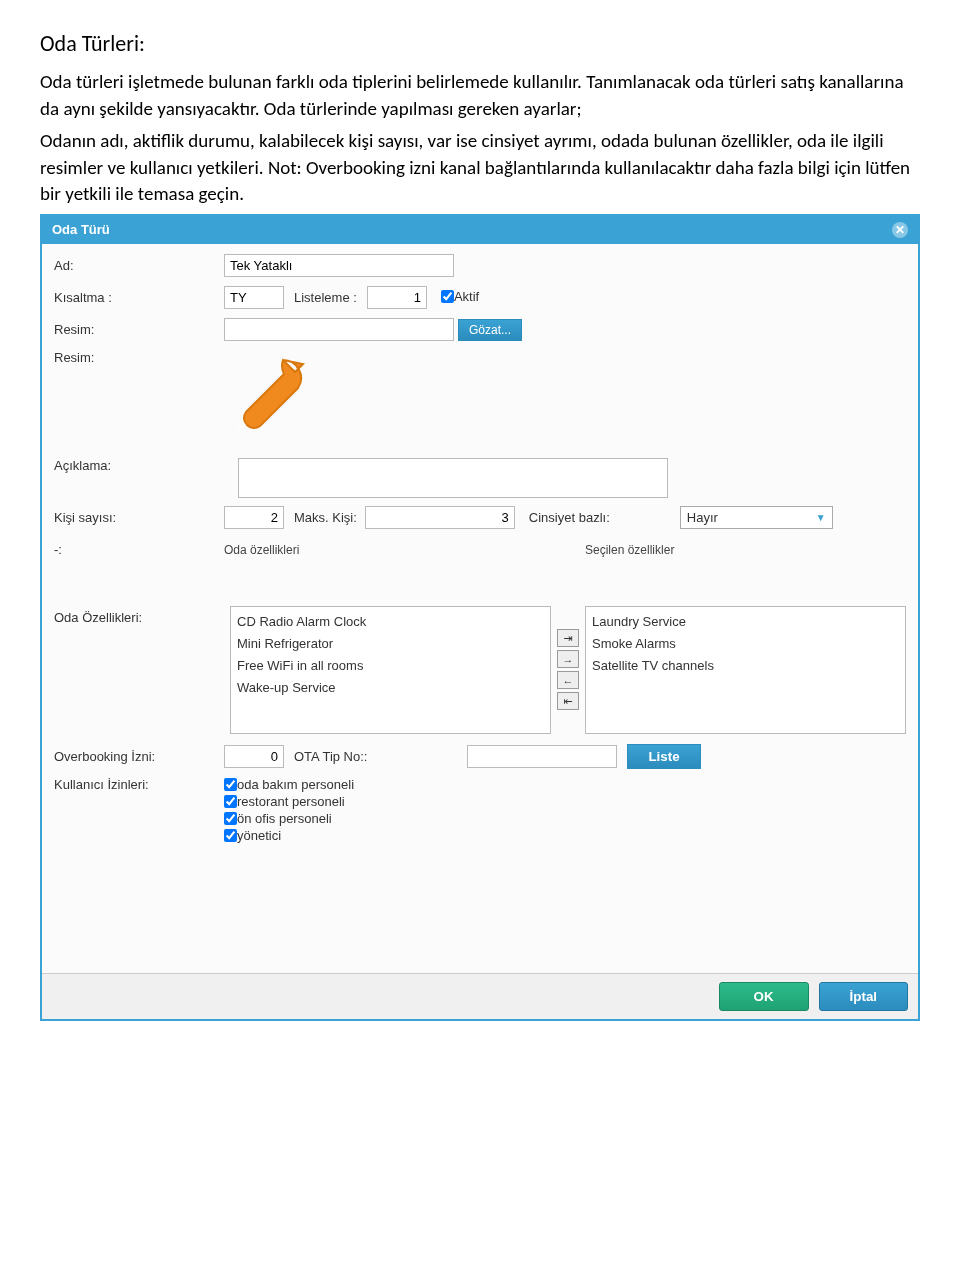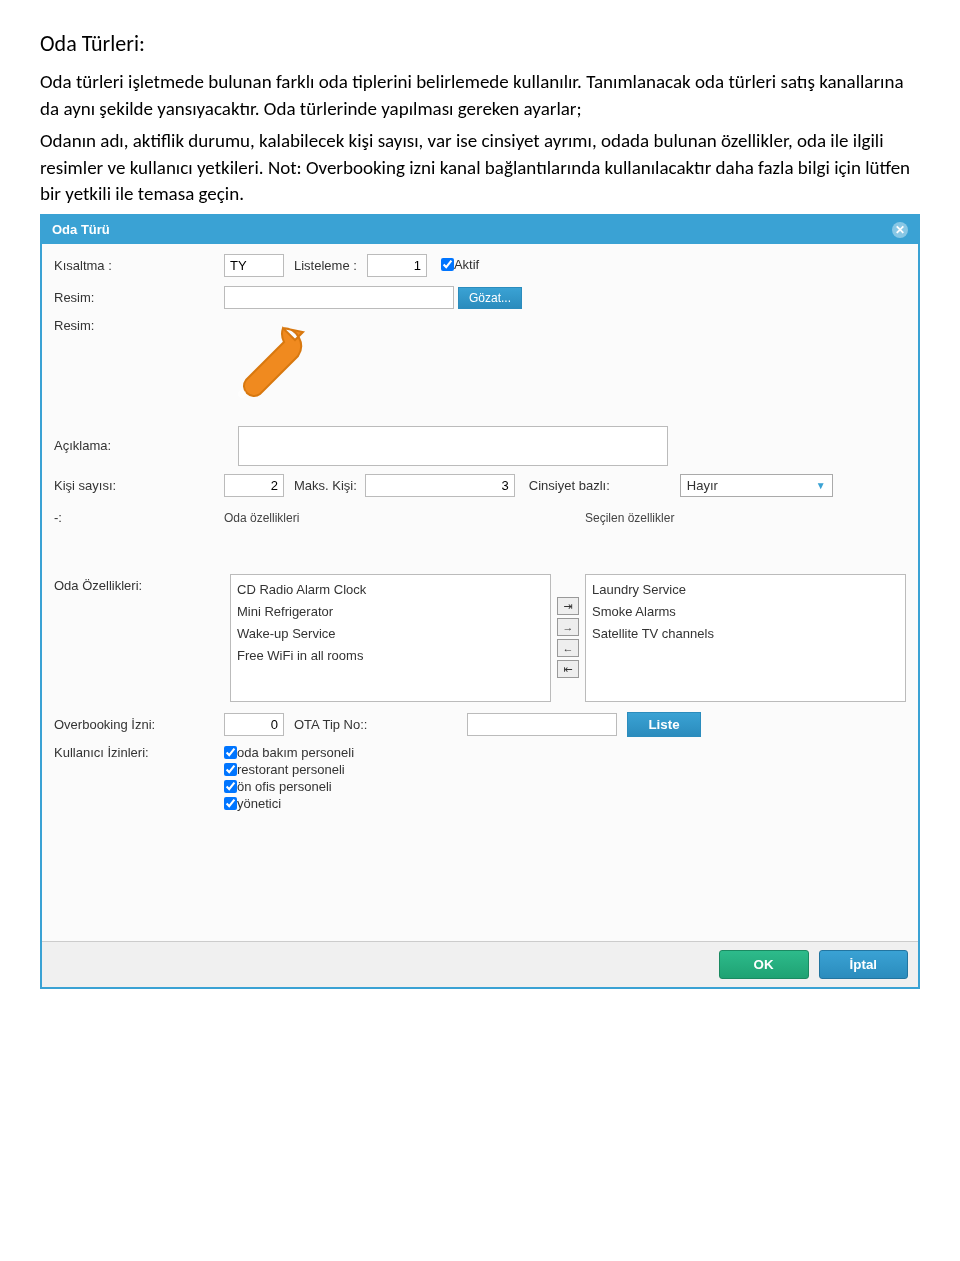--- a/index.html
+++ b/index.html
@@ -180,20 +180,24 @@
 <div class="doc-para">Oda türleri işletmede bulunan farklı oda tiplerini belirlemede kullanılır. Tanımlanacak oda türleri satış kanallarına da aynı şekilde yansıyacaktır. Oda türlerinde yapılması gereken ayarlar;</div>
 <div class="doc-para">Odanın adı, aktiflik durumu, kalabilecek kişi sayısı, var ise cinsiyet ayrımı, odada bulunan özellikler, oda ile ilgili resimler ve kullanıcı yetkileri.  Not:  Overbooking izni kanal bağlantılarında kullanılacaktır daha fazla bilgi için lütfen bir yetkili ile temasa geçin.</div>
 
 <div class="modal">
   <div class="modal-header">
     <span>Oda Türü</span>
     <span class="close-x">✕</span>
   </div>
   <div class="modal-body">
 
+    <div class="row">
+      <div class="label-col">Ad:</div>
+      <input type="text" class="fld fld-wide" value="Tek Yataklı" style="">
+    </div>
 
     <div class="row">
       <div class="label-col">Kısaltma :</div>
       <input type="text" class="fld fld-short" value="TY" style="">
       <span style="margin-left:10px;">Listeleme :</span>
       <input type="text" class="fld fld-num" style="margin-left: 10px;" value="1">
       <label class="chk-row" style="margin-left:14px;">
         <input type="checkbox" checked="" style="">
         <span>Aktif</span>
       </label>
@@ -206,21 +210,21 @@
     </div>
 
     <div class="row" style="align-items:flex-start;">
       <div class="label-col">Resim:</div>
       <svg class="wrench-icon" viewBox="0 0 100 100">
         <path d="M65 10 a18 18 0 0 1 15 28 l-38 38 a10 10 0 0 1 -14 -14 l38 -38 a18 18 0 0 1 -1 -14 l12 12 8 -8 z" fill="#f08a1f" stroke="#d8780f" stroke-width="2"></path>
         <circle cx="24" cy="76" r="4" fill="#fff" opacity="0.6"></circle>
       </svg>
     </div>
 
-    <div class="row" style="align-items:center;gap:14px;">
+    <div class="row" style="align-items:flex-start;gap:14px;">
       <div class="label-col">Açıklama:</div>
       <textarea class="fld-area" style=""></textarea>
     </div>
 
     <div class="row">
       <div class="label-col">Kişi sayısı:</div>
       <input type="text" class="fld fld-num" value="2" style="">
       <span style="margin-left:10px;">Maks. Kişi:</span>
       <input type="text" class="fld fld-num" style="margin-left: 8px; width: 150px;" value="3">
       <span style="margin-left:14px;">Cinsiyet bazlı:</span>
@@ -234,22 +238,22 @@
       <div class="label-col">-:</div>
       <span class="sublabel" style="flex:1;">Oda özellikleri</span>
       <span class="sublabel" style="flex:1; margin-left:40px;">Seçilen özellikler</span>
     </div>
 
     <div class="feature-row">
       <div class="label-col">Oda Özellikleri:</div>
       <div class="listbox left">
         <div>CD Radio Alarm Clock</div>
         <div>Mini Refrigerator</div>
+        <div>Free WiFi in all rooms</div>
         <div>Wake-up Service</div>
-        <div>Free WiFi in all rooms</div>
       </div>
       <div class="xfer-col">
         <div class="xfer-btn">⇥</div>
         <div class="xfer-btn">→</div>
         <div class="xfer-btn">←</div>
         <div class="xfer-btn">⇤</div>
       </div>
       <div class="listbox right">
         <div>Laundry Service</div>
         <div>Smoke Alarms</div>

